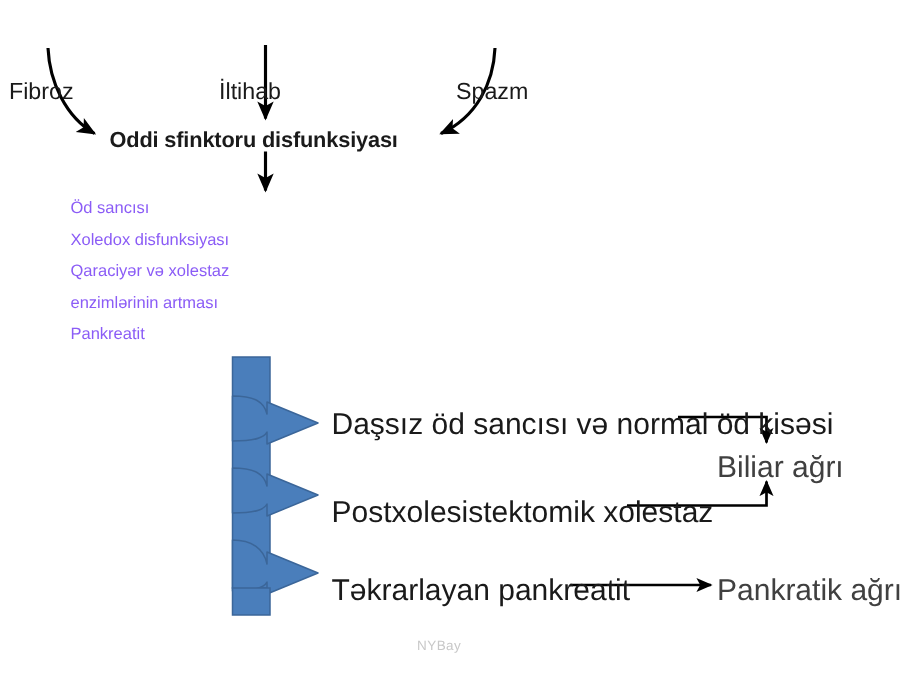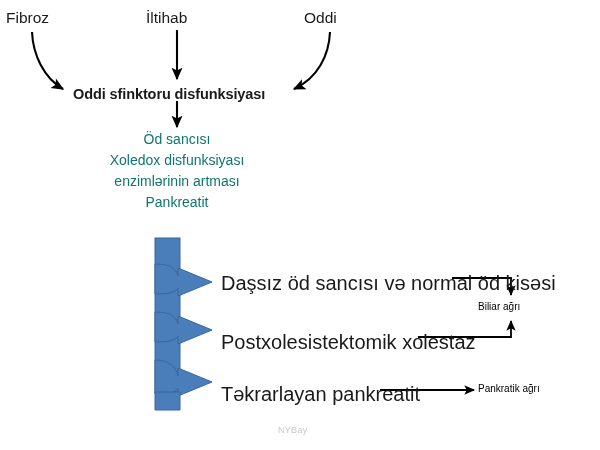--- a/index.html
+++ b/index.html
@@ -19,45 +19,46 @@
   }
   .lbl {
     position: absolute;
     color: #1a1a1a;
     font-size: 15px;
     line-height: 1.0;
     white-space: nowrap;
   }
   .lbl-top {
     font-size: 15.5px;
+    margin-top: 44px;
   }
   .lbl-title {
     font-weight: bold;
     font-size: 14.5px;
     letter-spacing: -0.1px;
   }
   .stack {
     position: absolute;
-    text-align: center;
-    color: #0f766e;
-    font-size: 14px;
+    text-align: left;
+    color: #8b5cf6;
+    font-size: 11px;
     line-height: 21px;
     white-space: nowrap;
   }
   .stack div { white-space: nowrap; }
   .branch-lbl {
     position: absolute;
     font-size: 20px;
     color: #1a1a1a;
     white-space: nowrap;
   }
   .outcome-lbl {
     position: absolute;
-    font-size: 10px;
-    color: #000000;
+    font-size: 20px;
+    color: #404040;
     white-space: nowrap;
   }
   .watermark {
     position: absolute;
     font-size: 9px;
     color: #c8c8c8;
     letter-spacing: 0.3px;
   }
   svg.layer {
     position: absolute;
@@ -111,27 +112,28 @@
              L178,368 L212,382 L178,396 L178,388
              C176,392 170,394 155,394 Z" fill="#4A7EBB" stroke="#3B6699" stroke-width="1" stroke-linejoin="round"></path>
 
     <path d="M155,392 L180,392 L180,410 L155,410 Z" fill="#4A7EBB" stroke="#3B6699" stroke-width="1"></path>
   </svg>
 
   <div class="lbl lbl-top" style="left:6px; top:10px;">Fibroz</div>
 
   <div class="lbl lbl-top" style="left:146px; top:10px;">İltihab</div>
 
-  <div class="lbl lbl-top" style="left:304px; top:10px;">Oddi</div>
+  <div class="lbl lbl-top" style="left:304px; top:10px;">Spazm</div>
 
   <div class="lbl lbl-title" style="left:73px; top:87px;">Oddi sfinktoru disfunksiyası</div>
 
   <div class="stack" style="left:47px; top:129px; width:260px;">
     <div>Öd sancısı</div>
     <div>Xoledox disfunksiyası</div>
+    <div>Qaraciyər və xolestaz</div>
     <div>enzimlərinin artması</div>
     <div>Pankreatit</div>
   </div>
 
   <div class="branch-lbl" style="left:221px; top:272px;">Daşsız öd sancısı və normal öd kisəsi</div>
 
   <div class="branch-lbl" style="left:221px; top:331px;">Postxolesistektomik xolestaz</div>
 
   <div class="branch-lbl" style="left:221px; top:383px;">Təkrarlayan pankreatit</div>
 

